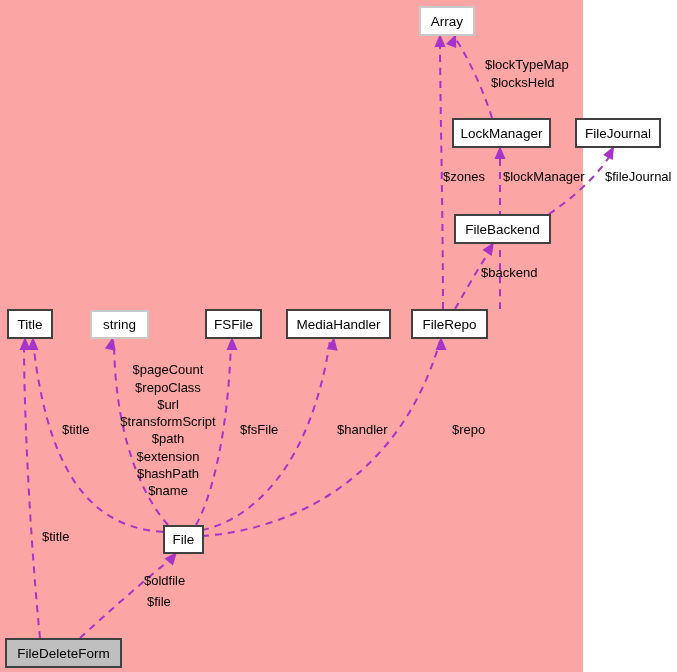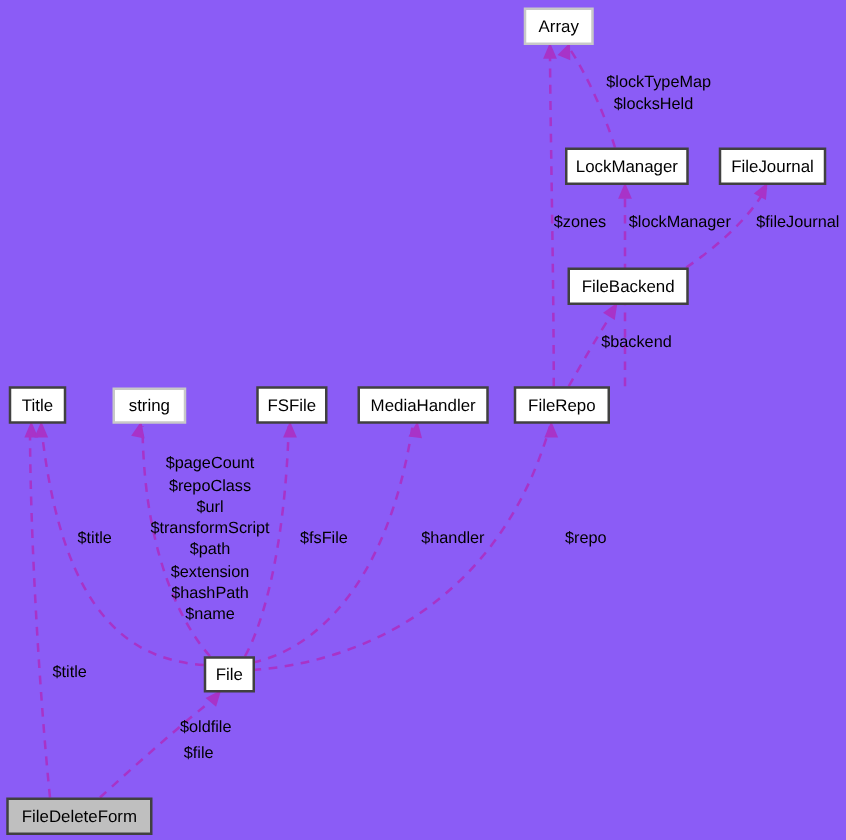--- a/index.html
+++ b/index.html
@@ -8,23 +8,23 @@
     background: #ffffff;
   }
   body {
     width: 677px;
     height: 672px;
     font-family: "Liberation Sans", sans-serif;
     overflow: hidden;
   }
   #diagram-root {
     position: relative;
-    width: 677px;
+    width: 583px;
     height: 672px;
-    background: #8b5cf6;
+    background: #fca5a5;
   }
   svg#uml-canvas {
     position: absolute;
     top: 0;
     left: 0;
     width: 677px;
     height: 672px;
   }
   .node-box {
     fill: #ffffff;

